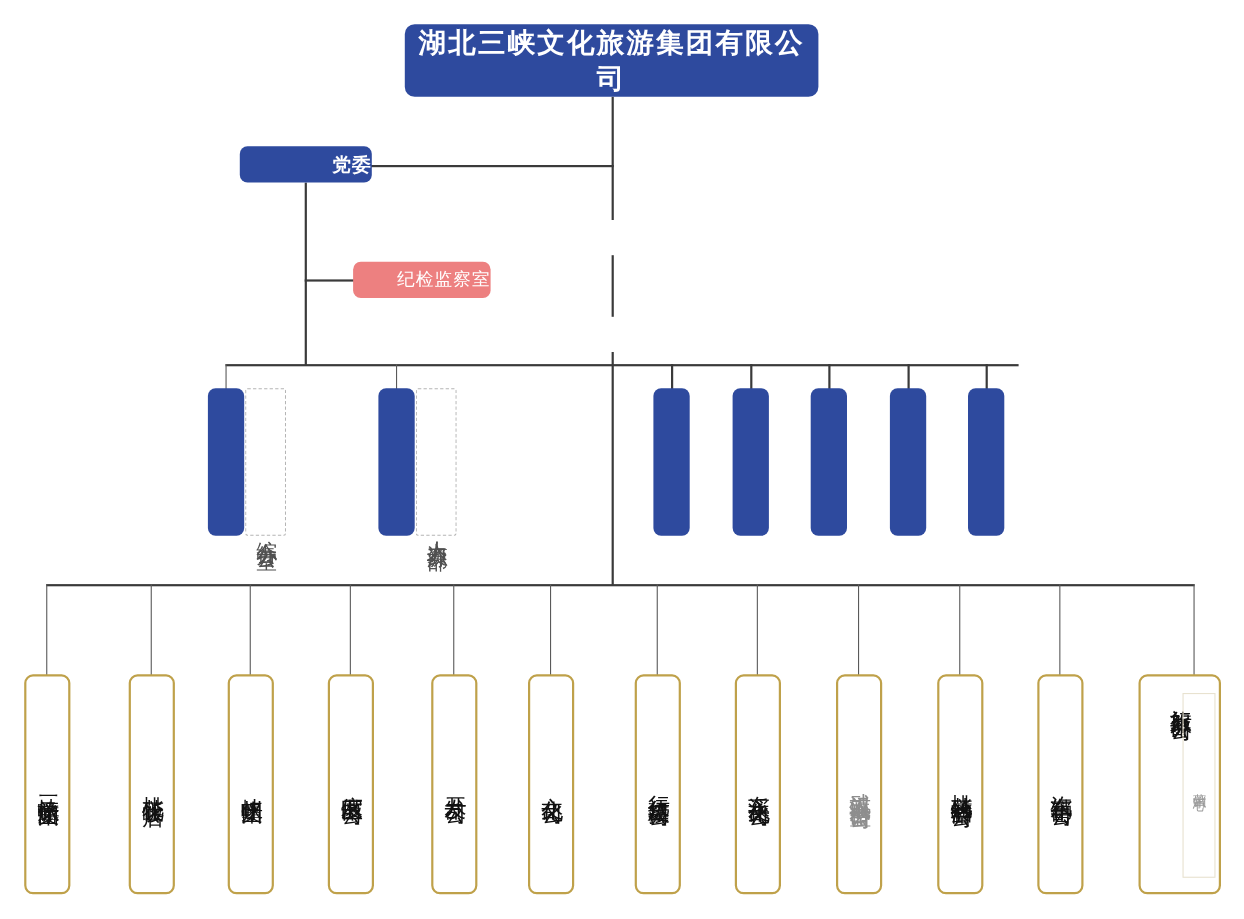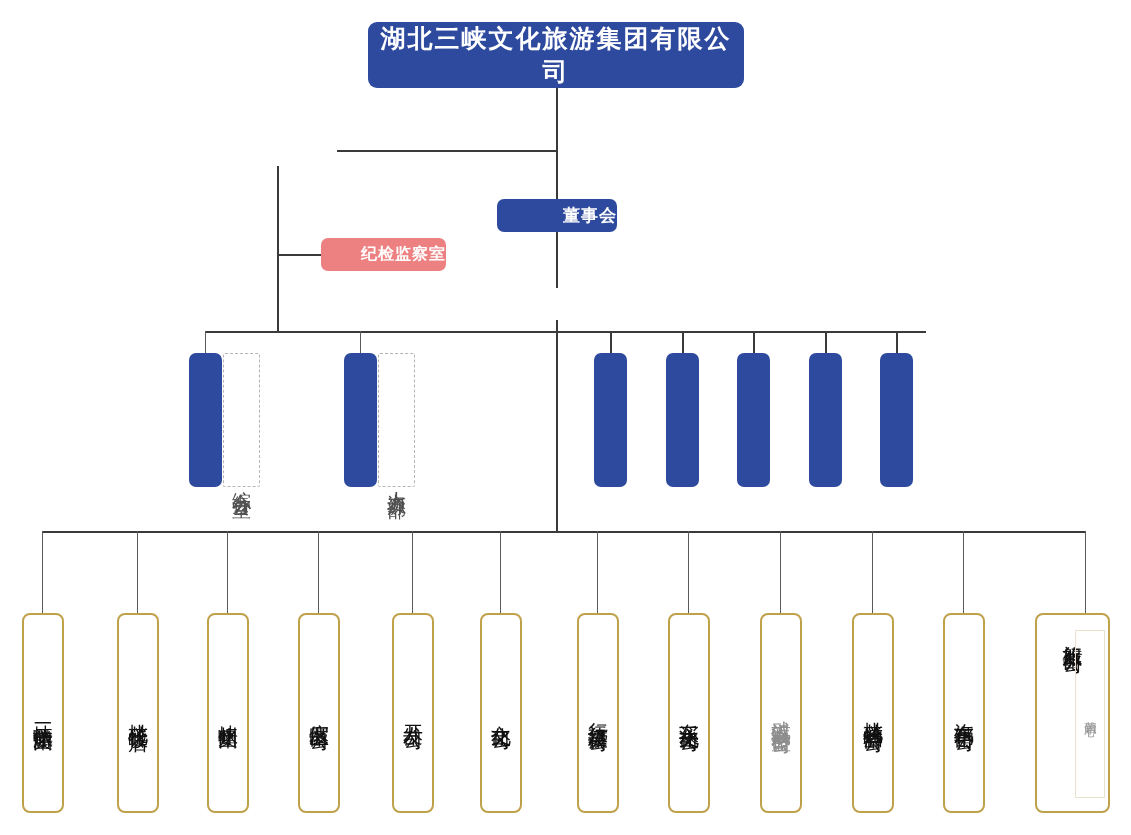--- a/index.html
+++ b/index.html
@@ -51,21 +51,21 @@
     letter-spacing: 2px;
     border-radius: 9px;
   }
   .mid-pill { font-size: 17px; }
 
   
   .red-pill {
     background: #ED8080;
     color: #ffffff;
     border-radius: 7px;
-    font-weight: bold;
+    font-weight: normal;
     font-size: 16px;
     letter-spacing: 1px;
   }
 
   
   .vtext {
     writing-mode: vertical-rl;
     text-orientation: upright;
     white-space: nowrap;
     line-height: 1.06;
@@ -159,24 +159,24 @@
   <div class="line thin v" style="left:688px;  top:531px; height:84px;"></div>
   <div class="line thin v" style="left:780px;  top:531px; height:84px;"></div>
   <div class="line thin v" style="left:872px;  top:531px; height:84px;"></div>
   <div class="line thin v" style="left:963px;  top:531px; height:84px;"></div>
   <div class="line thin v" style="left:1085px; top:531px; height:84px;"></div>
 
   <div class="box blue-pill root-box" style="left:368px; top:22px; width:376px; height:66px;">
     <span>湖北三峡文化旅游集团有限公司</span>
   </div>
 
-
-  <div class="box blue-pill mid-pill" style="left:497px; top:199px; width:120px; height:33px;">
-    <span>董事会</span>
-  </div>
+  <div class="box blue-pill mid-pill" style="left:218px; top:133px; width:120px; height:33px;">
+    <span>党委</span>
+  </div>
+
 
 
   <div class="box red-pill" style="left:321px; top:238px; width:125px; height:33px;">
     <span>纪检监察室</span>
   </div>
 
   <div class="box dept-blue vtext" style="left:189px; top:353px; width:33px; height:134px;">
     <span>党委办公室</span>
   </div>
   <div class="box dept-dashed vtext" style="left:223px; top:353px; width:37px; height:134px;">

